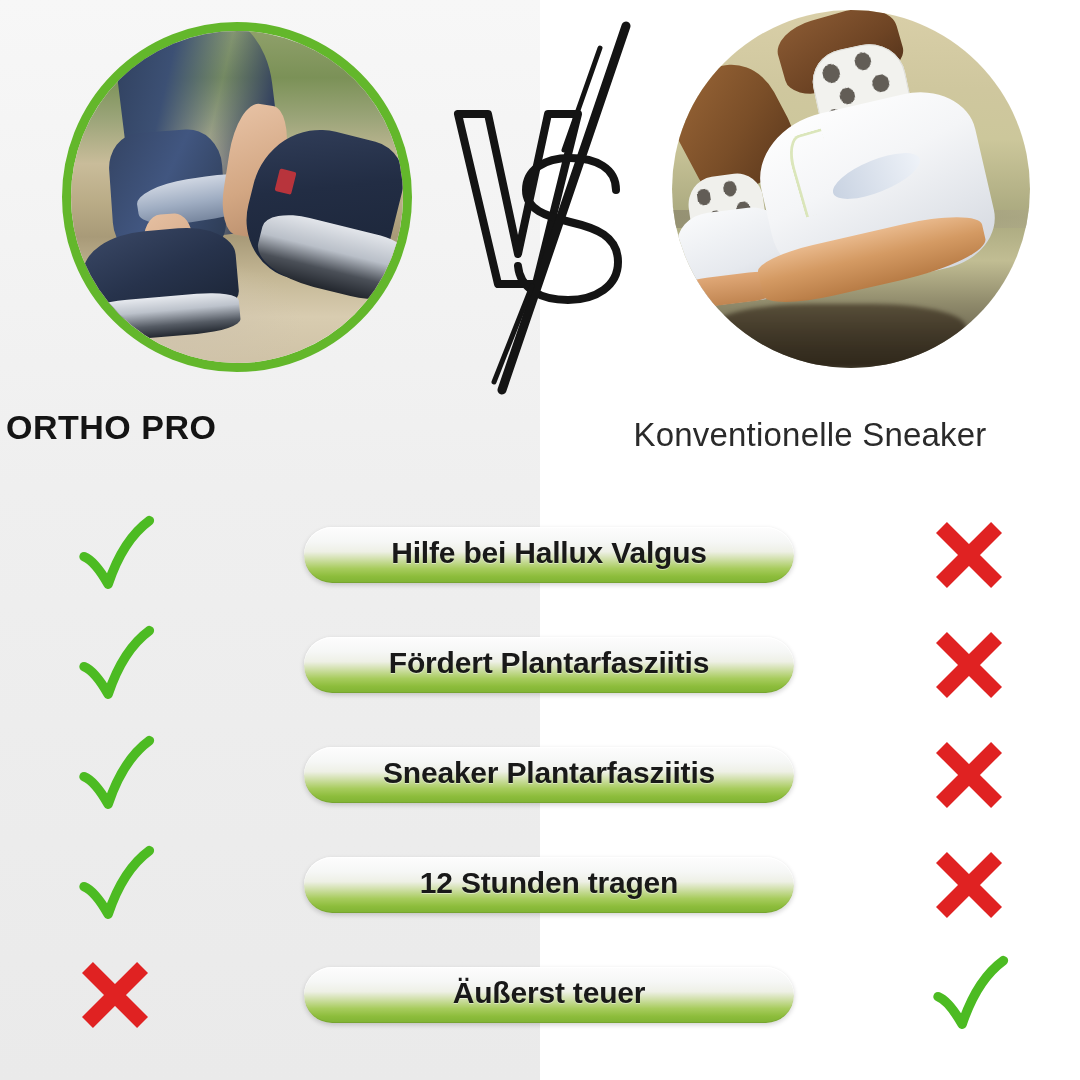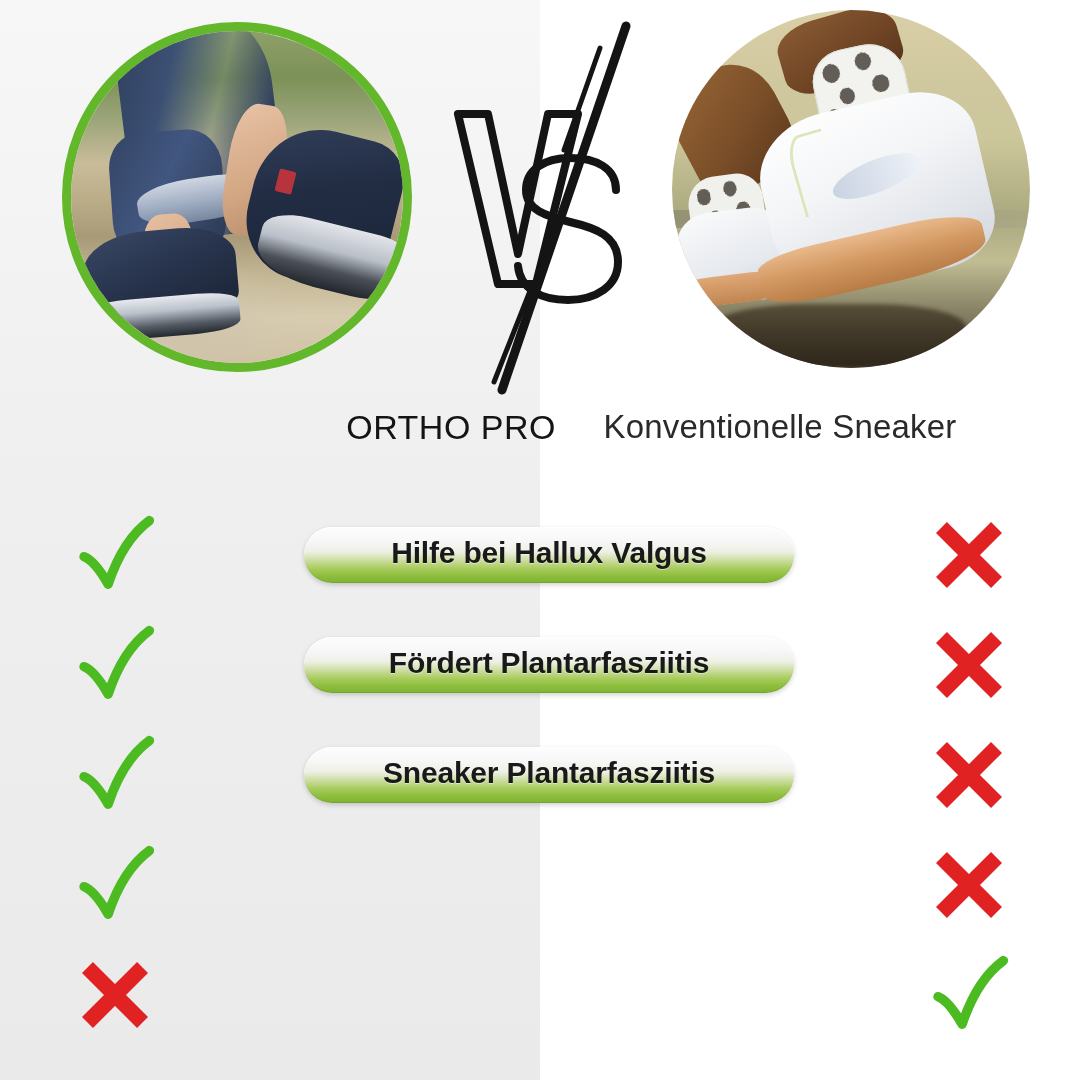--- a/index.html
+++ b/index.html
@@ -282,32 +282,33 @@
   .heading {
     position: absolute;
     top: 404px;
     height: 46px;
     line-height: 46px;
     font-size: 34px;
     color: #141414;
     white-space: nowrap;
   }
   .heading-left {
-    left: 16px; width: 540px;
-    text-align: right;
-    font-weight: 400;
+    left: 6px; width: 540px;
+    text-align: left;
+    font-weight: 700;
     letter-spacing: .5px;
   }
   .heading-right {
-    left: 510px; width: 540px;
+    left: 540px; width: 540px;
     text-align: center;
     font-weight: 400;
     font-size: 33px;
     color: #2a2a2a;
     letter-spacing: .2px;
+    margin-top: 8px;
   }
 
   
   .rows {
     position: absolute;
     left: 4px; top: 500px;
     width: 1080px;
   }
   .row {
     position: relative;
@@ -482,39 +483,45 @@
           </svg>
       </div>
     </div>
 
     <div class="row">
       <div class="mark mark-left">
         <svg viewBox="0 0 100 100" width="86" height="86">
             <path d="M14 52 C24 56 34 70 42 84 C52 54 68 26 90 10" fill="none" stroke="#4cbb22" stroke-width="11" stroke-linecap="round" stroke-linejoin="round"></path>
           </svg>
       </div>
+      <div class="pill">
+        <span class="pill-label">12 Stunden tragen</span>
+      </div>
       <div class="mark mark-right">
         <svg viewBox="0 0 100 100" width="86" height="86">
             <g stroke="#e02222" stroke-width="18" stroke-linecap="butt">
               <line x1="18" y1="18" x2="82" y2="82"></line>
               <line x1="82" y1="18" x2="18" y2="82"></line>
             </g>
           </svg>
       </div>
     </div>
 
     <div class="row">
       <div class="mark mark-left">
         <svg viewBox="0 0 100 100" width="86" height="86">
             <g stroke="#e02222" stroke-width="18" stroke-linecap="butt">
               <line x1="18" y1="18" x2="82" y2="82"></line>
               <line x1="82" y1="18" x2="18" y2="82"></line>
             </g>
           </svg>
       </div>
+      <div class="pill">
+        <span class="pill-label">Äußerst teuer</span>
+      </div>
       <div class="mark mark-right">
         <svg viewBox="0 0 100 100" width="86" height="86">
             <path d="M14 52 C24 56 34 70 42 84 C52 54 68 26 90 10" fill="none" stroke="#4cbb22" stroke-width="11" stroke-linecap="round" stroke-linejoin="round"></path>
           </svg>
       </div>
     </div>
 
   </div>
 </div>
 

